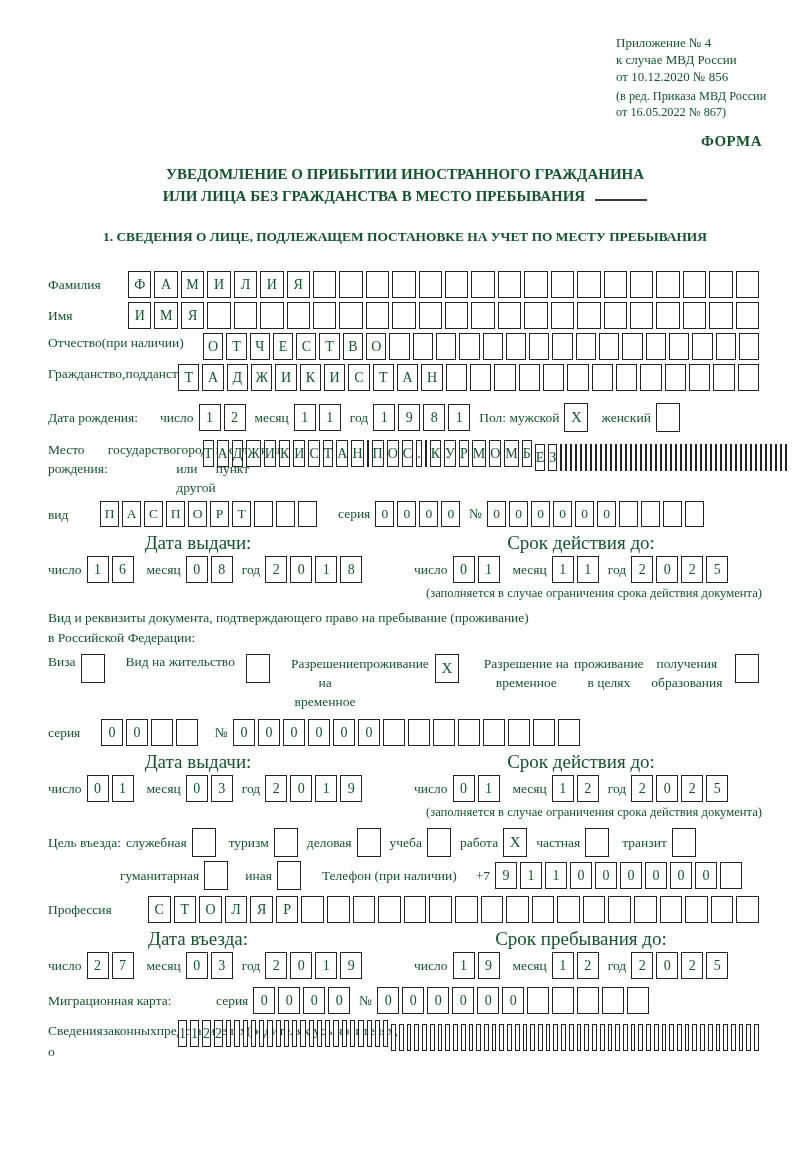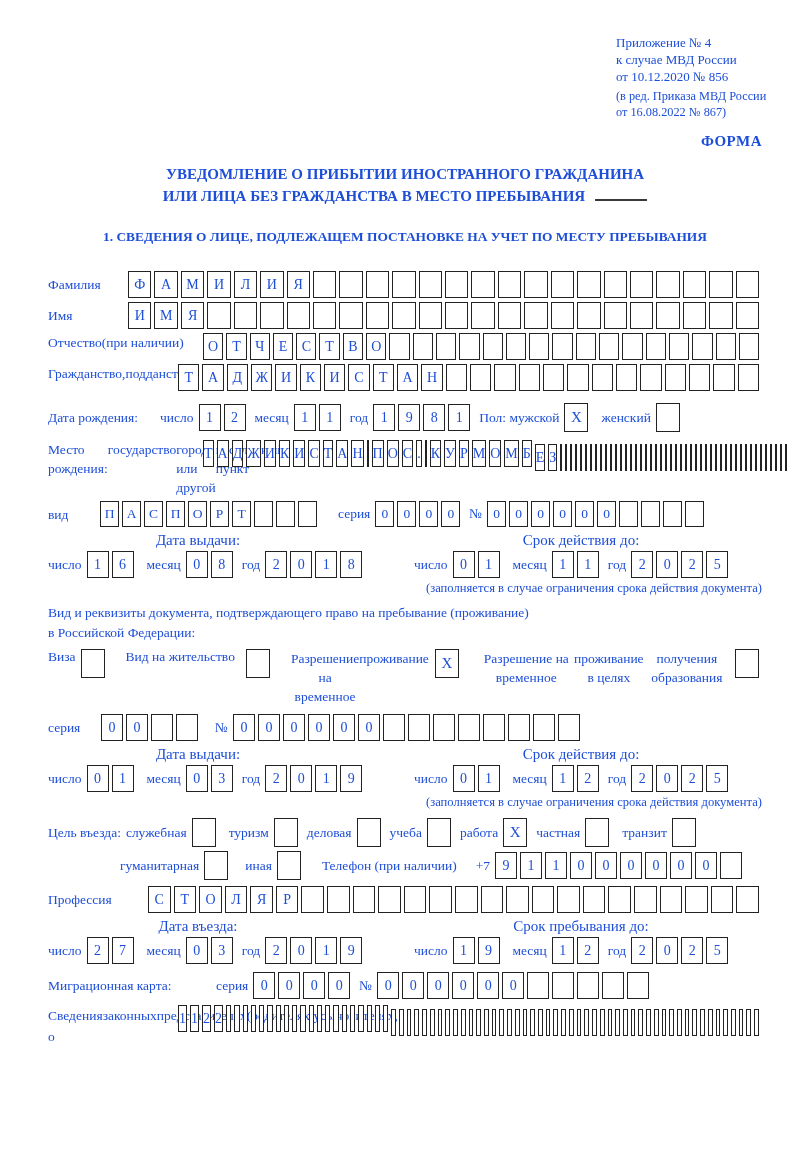--- a/index.html
+++ b/index.html
@@ -1,17 +1,17 @@
 <!DOCTYPE html>
 <html><head>
 <meta charset="utf-8">
 <style>
   html,body{margin:0;padding:0;background:#e8e8e8;}
   .page{
-    width:800px;height:1163px;margin:0 auto;background:#ffffff;color:#1d4ed8;
+    width:800px;height:1163px;margin:0 auto;background:#ffffff;color:#14532d;
     font-family:"Liberation Serif","DejaVu Serif",serif;font-size:13.5px;
     box-sizing:border-box;padding:34px 38px 0 48px;overflow:hidden;position:relative;
   }
   .hdr-right{margin-left:568px;font-size:13px;line-height:17px;white-space:nowrap;}
   .hdr-right .ed{font-size:12.3px;line-height:15.5px;}
   .hdr-right .ed-first{margin-top:4px;}
   .forma{text-align:right;font-weight:bold;font-size:15px;margin-top:13px;letter-spacing:.5px;}
   .title{text-align:center;font-weight:bold;font-size:15px;line-height:22px;margin-top:13px;}
   .uline{display:inline-block;width:52px;border-bottom:2px solid #3a3a3a;margin-left:10px;}
   .sec-heading{font-weight:bold;font-size:13.4px;margin-top:22px;text-align:center;white-space:nowrap;}
@@ -27,21 +27,21 @@
     width:22px;height:27px;border:1.6px solid #222;margin-right:3px;flex:none;
     font-size:14px;background:#fff;
   }
   .bx-sm{width:19px;height:26px;font-size:13.5px;}
   .bx-cb{width:24px;height:29px;font-size:15px;}
   .stack{display:flex;flex-direction:row;}
   .gap10{margin-left:10px;} .gap14{margin-left:14px;} .gap18{margin-left:18px;} .gap6{margin-left:6px;}
   .dates{display:flex;margin-top:5px;align-items:flex-start;}
   .dcol-l{flex:none;width:352px;}
   .dcol-r{flex:1;}
-  .dhead{text-align:center;font-size:15px;}
+  .dhead{text-align:center;font-size:19px;}
   .dhead-l{width:300px;}
   .daterow{display:flex;align-items:center;}
   .dlbl{margin-right:5px;flex:none;}
   .note-r{text-align:right;font-size:12.6px;margin-top:3px;}
   .intro{margin-top:7px;line-height:20px;}
   .opt-row{margin-top:6px;align-items:flex-start;}
   .optlines{text-align:center;line-height:19px;}
   .mt26{margin-top:26px;} .mt10{margin-top:12px;} .mt8{margin-top:8px;} .mt6{margin-top:6px;}
   .bp-rows .boxes{margin-top:4px;}
   .doc-heading{text-align:center;font-weight:bold;margin-top:6px;font-size:13.8px;}
@@ -49,21 +49,21 @@
 </head>
 <body>
 
 <div class="page">
 
   <div class="hdr-right">
     <div>Приложение № 4</div>
     <div>к случае МВД России</div>
     <div>от 10.12.2020 № 856</div>
     <div class="ed ed-first">(в ред. Приказа МВД России</div>
-    <div class="ed">от 16.08.2022 № 867)</div>
+    <div class="ed">от 16.05.2022 № 867)</div>
   </div>
 
   <div class="forma">ФОРМА</div>
 
   <div class="title">
     <div>УВЕДОМЛЕНИЕ О ПРИБЫТИИ ИНОСТРАННОГО ГРАЖДАНИНА</div>
     <div>
       <span>ИЛИ ЛИЦА БЕЗ ГРАЖДАНСТВА В МЕСТО ПРЕБЫВАНИЯ</span><span class="uline"></span>
     </div>
   </div>

